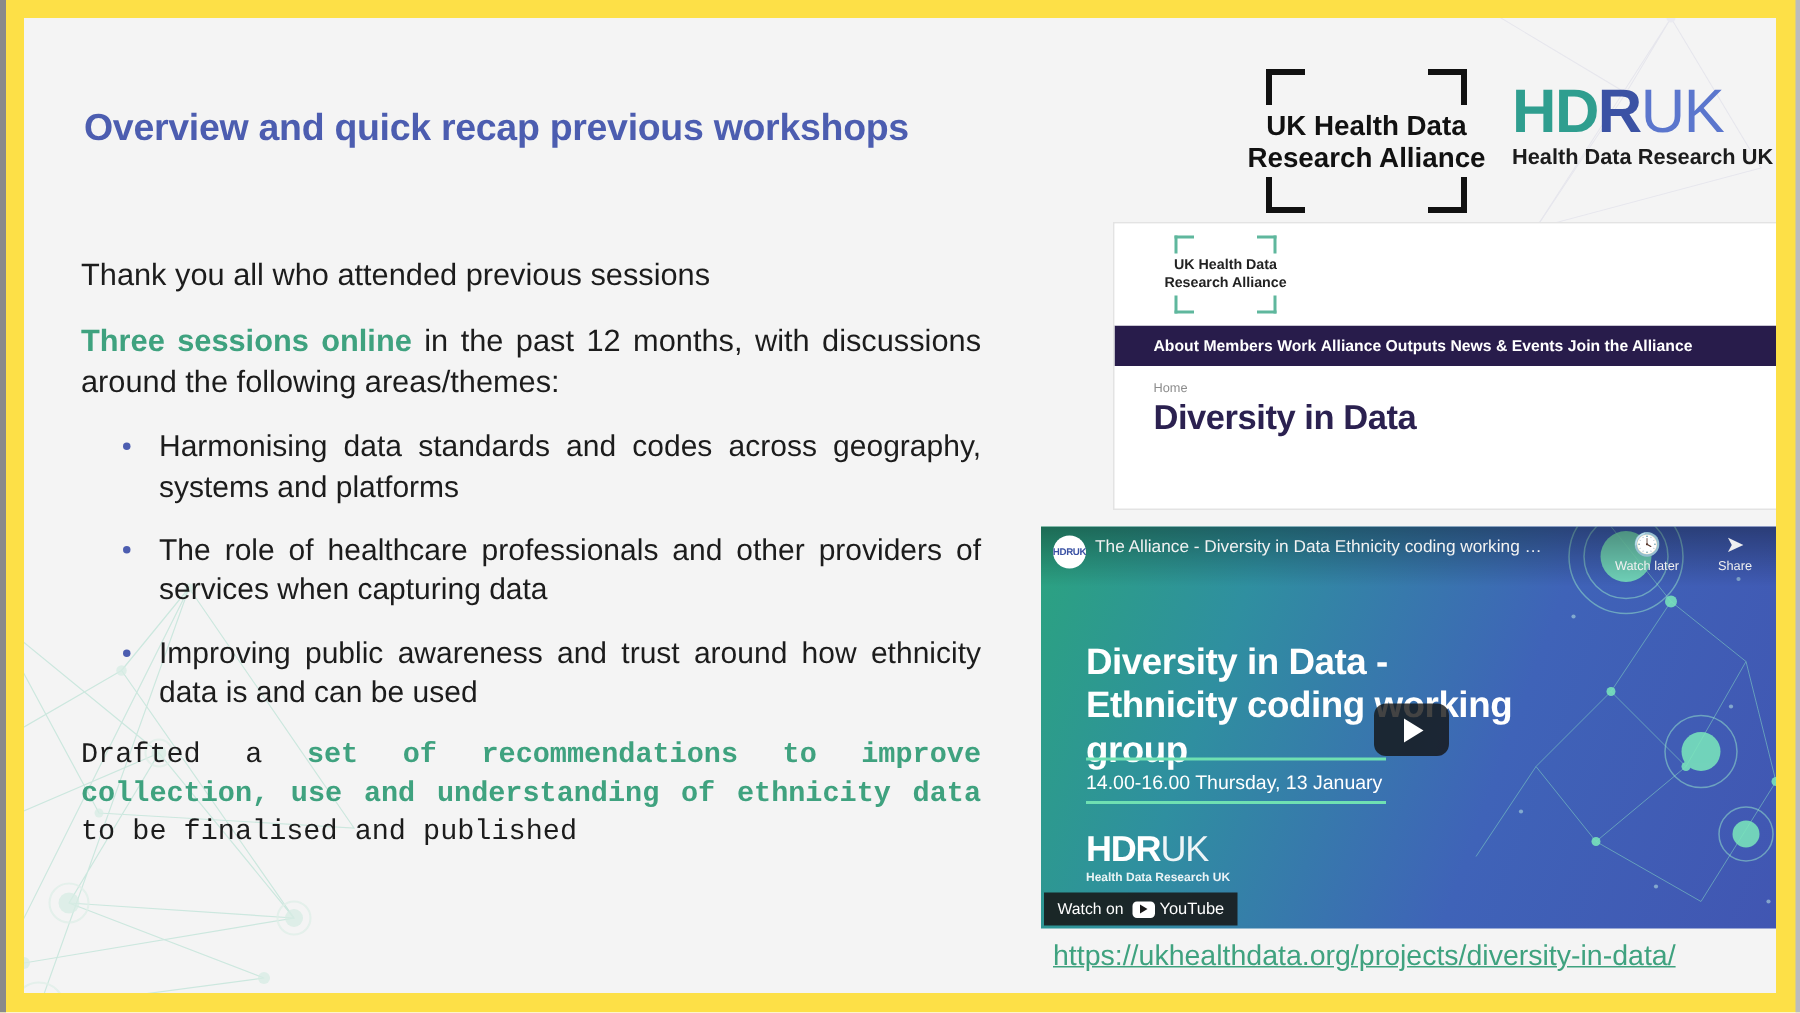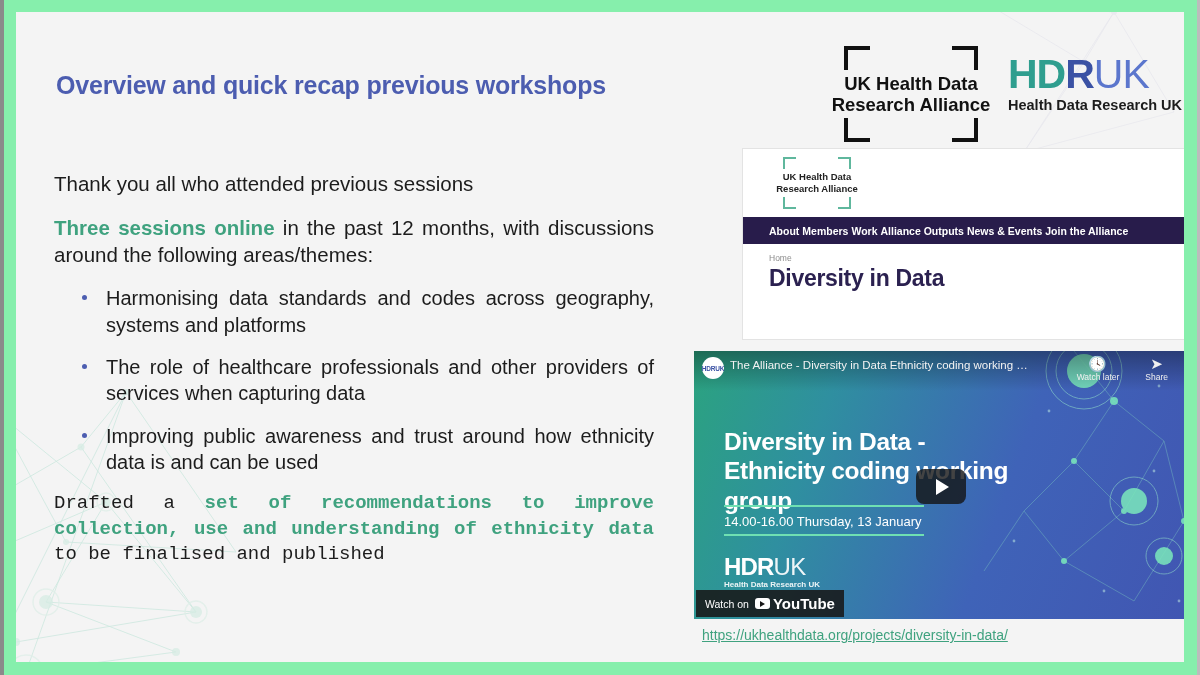--- a/index.html
+++ b/index.html
@@ -6,21 +6,21 @@
     margin: 0; padding: 0;
     width: 1200px; height: 675px;
     background: #ffffff;
     font-family: "Liberation Sans", sans-serif;
     overflow: hidden;
   }
 
   #stage {
     position: relative;
     width: 1200px; height: 675px;
-    background: #86efac;
+    background: #fde047;
     box-sizing: border-box;
   }
 
   
   .frame-edge-left  { position:absolute; left:0;  top:0; width:4px; height:675px; background:#8a8a8a; }
   .frame-edge-right { position:absolute; right:0; top:0; width:3px; height:675px; background:#bcbcbc; }
 
   
   .slide {
     position: absolute;
@@ -228,39 +228,39 @@
   }
 
   .yt-watch {
     position: absolute; left: 2px; bottom: 2px;
     background: rgba(24,24,24,.88); color: #fff;
     padding: 5px 9px; font-size: 10.5px;
     display: flex; align-items: center; gap: 6px;
   }
   .yt-watch .ytbadge {
     display: inline-flex; align-items: center; gap: 3px;
-    font-weight: bold; font-size: 15px;
+    font-weight: normal; font-size: 11px;
   }
   .yt-watch .ytmark {
     width: 15px; height: 11px; border-radius: 3px; background: #ffffff;
     display: inline-flex; align-items: center; justify-content: center;
   }
   .yt-watch .ytmark i {
     width: 0; height: 0; border-left: 5px solid #181818;
     border-top: 3px solid transparent; border-bottom: 3px solid transparent;
     margin-left: 1px;
   }
 
   .yt-art { position: absolute; right: -10px; top: -10px; width: 240px; height: 290px; opacity: .95; }
 
   
   .site-link {
     position: absolute;
     left: 686px; top: 615px;
-    color: #3fa27f; font-size: 14px;
+    color: #3fa27f; font-size: 19px;
     text-decoration: underline;
     white-space: nowrap;
   }
 </style>
 </head>
 <body>
 
 <div id="stage">
 
   <div class="frame-edge-left"></div>

